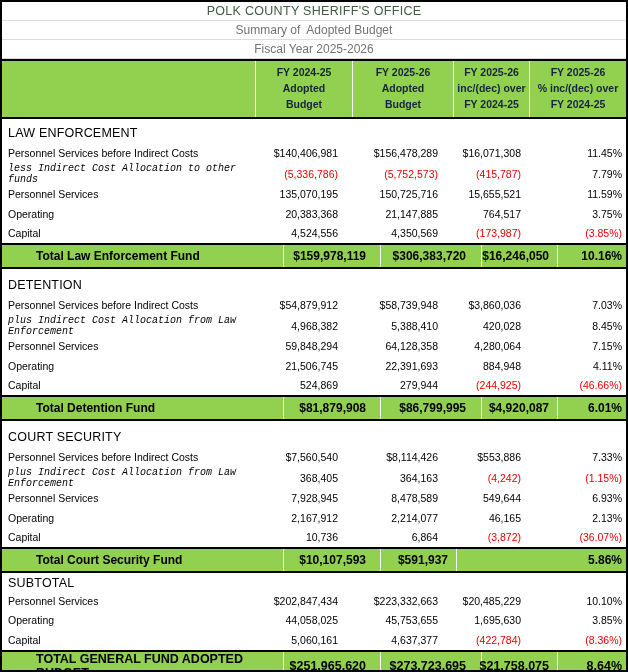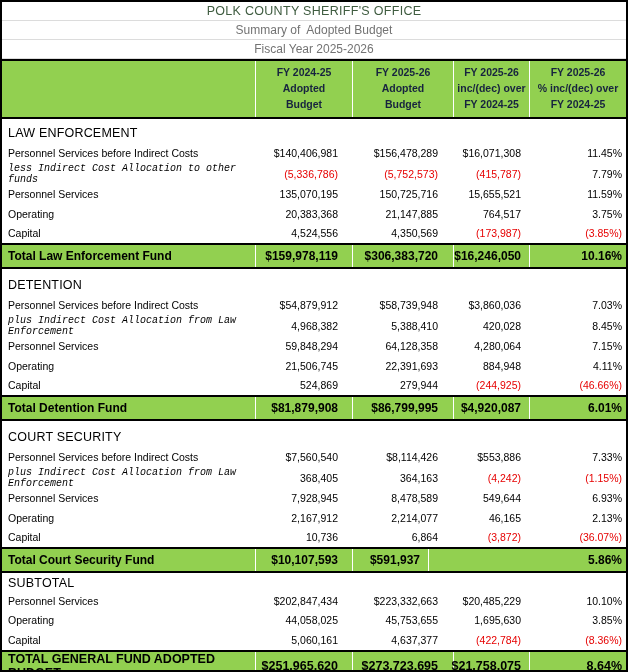--- a/index.html
+++ b/index.html
@@ -53,21 +53,21 @@
   .col2.num { padding-right:15px; }
   .col3.num { padding-right:8px; }
   .col4.num { padding-right:4px; }
   .neg { color:#e60000; }
   
   .total-row {
     flex:0 0 26px; background:#92d050;
     border-top:2px solid #000; border-bottom:2px solid #000;
     display:flex; align-items:center; font-weight:bold; font-size:12px; color:#000;
   }
-  .total-row .col-label { padding-left:6px; }
+  .total-row .col-label { padding-left:6px;margin-left:28px; }
   .total-row .cell + .cell { border-left:1px solid #fff; align-self:stretch;
     display:flex; align-items:center; justify-content:flex-end; }
   .total-row.grand { flex-basis:24px; border-bottom:none; font-size:12.5px; }
 </style>
 </head>
 <body>
 
 <div class="sheet">
 
   <div class="title-row t1">POLK COUNTY SHERIFF'S OFFICE</div>

